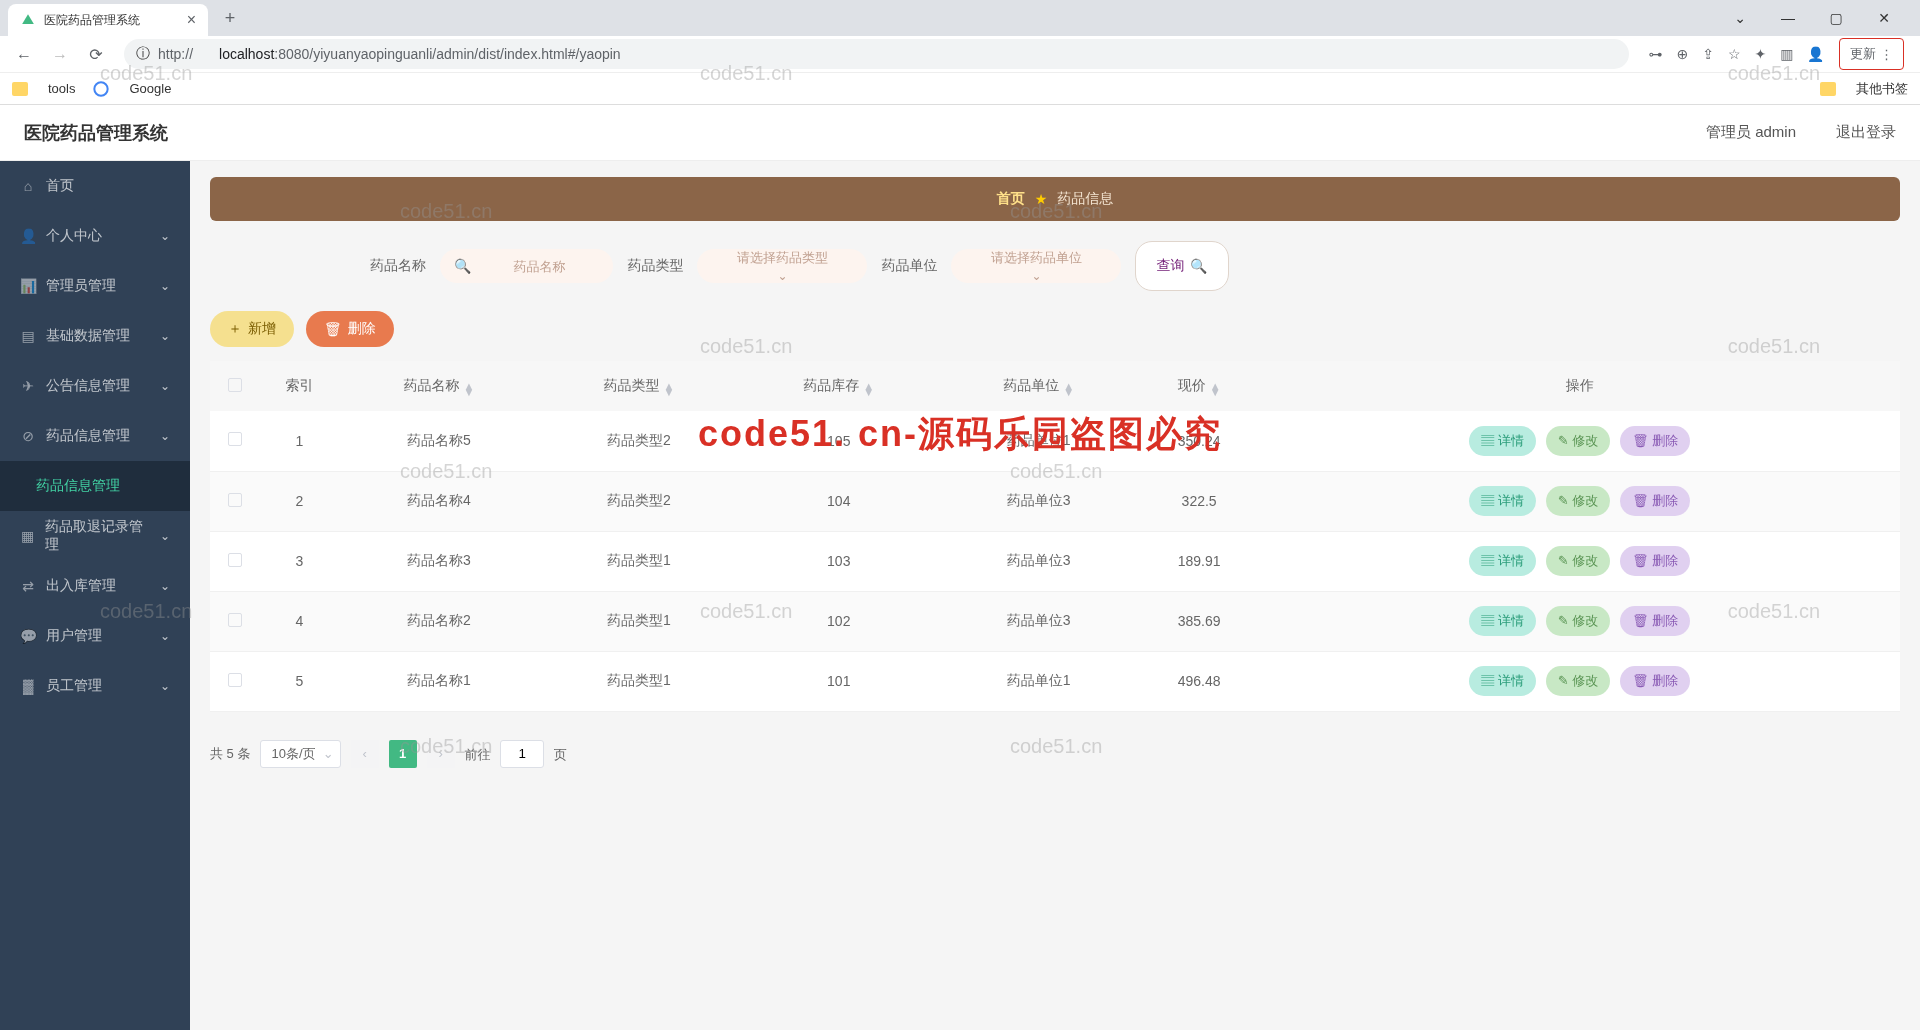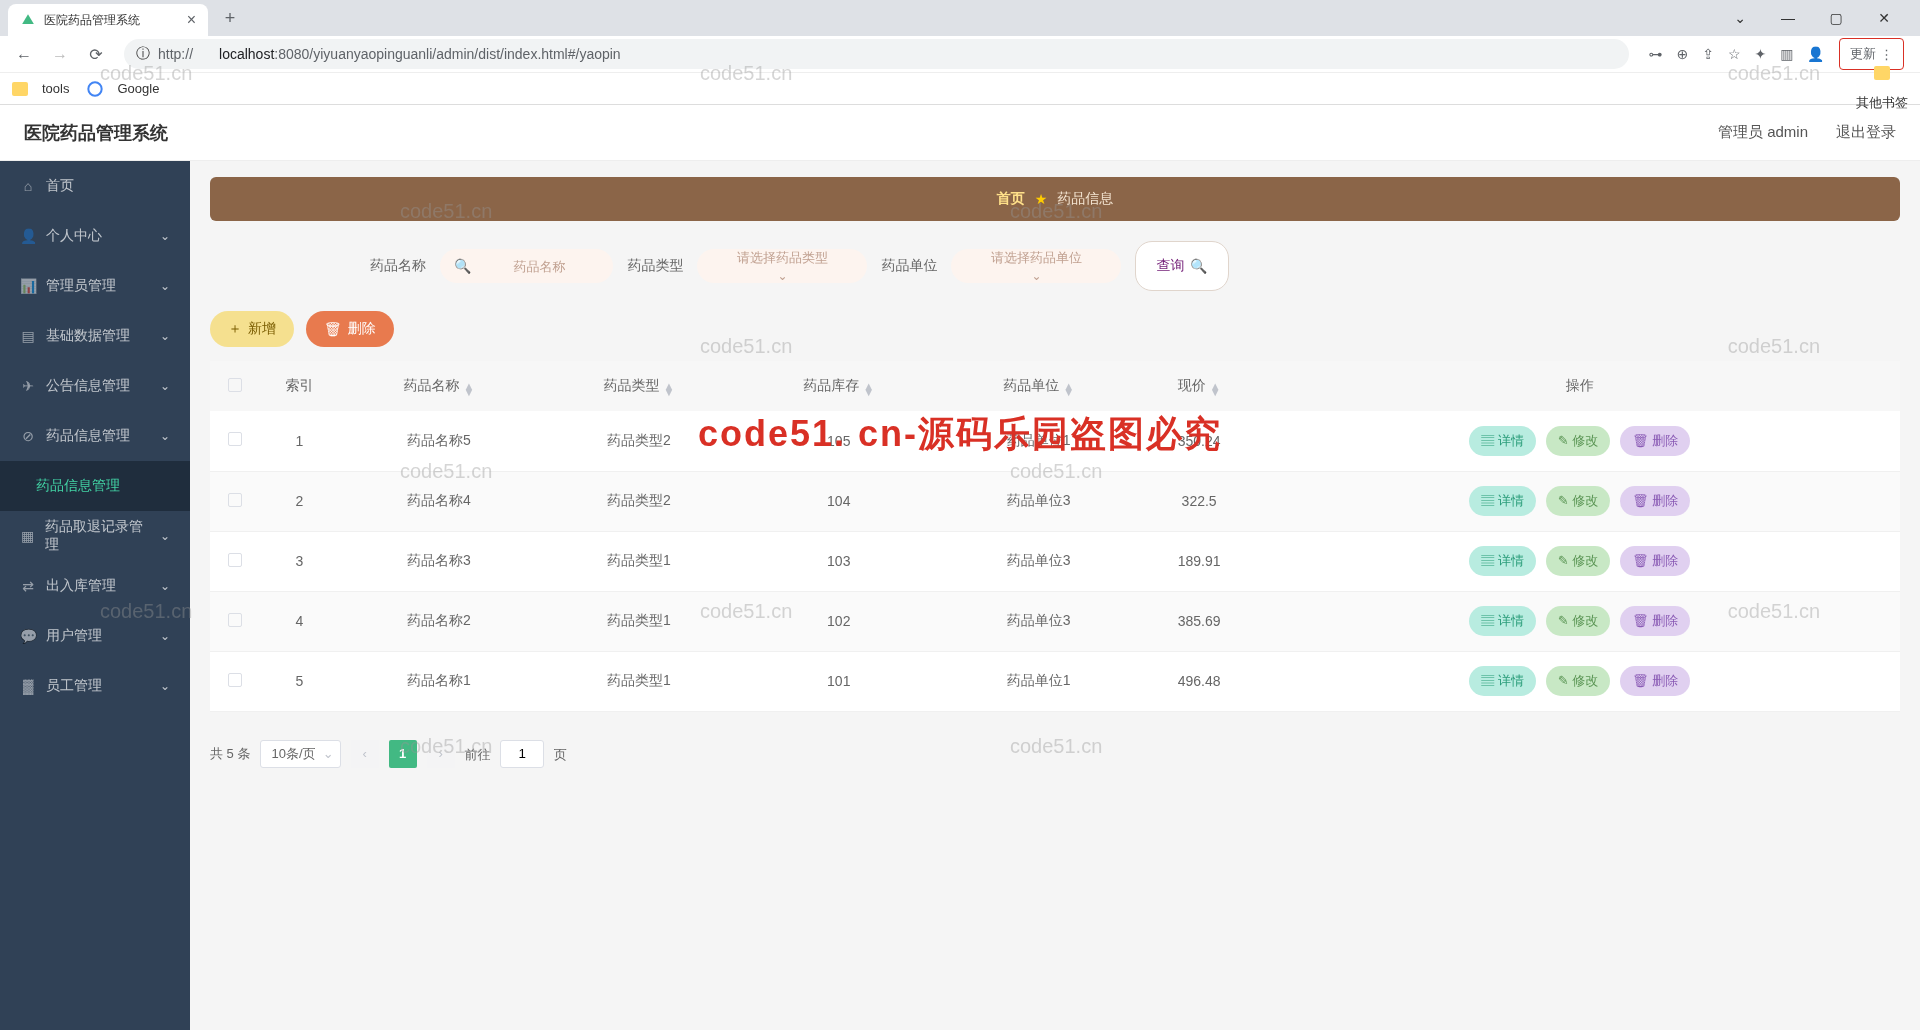--- a/index.html
+++ b/index.html
@@ -19,29 +19,29 @@
 .nav-btn { width: 32px; height: 32px; display: flex; align-items: center; justify-content: center; cursor: pointer; border-radius: 50%; color: #5f6368; font-size: 16px; }
 .nav-btn.disabled { color: #bbb; }
 .url-box { flex: 1; display: flex; align-items: center; background: #f1f3f4; border-radius: 16px; height: 30px; padding: 0 12px; margin: 0 8px; font-size: 14px; gap: 8px; }
 .url-text { color: #202124; padding-left: 26px; }
 .url-host { color: #5f6368; }
 .addr-icons { display: flex; align-items: center; gap: 14px; padding: 0 8px; }
 .addr-icons span { cursor: pointer; color: #5f6368; }
 .update-btn { border: 1px solid #d93025; color: #d93025; padding: 6px 10px; border-radius: 4px; font-size: 13px; display: flex; align-items: center; gap: 4px; }
 
 .bookmark-bar { display: flex; align-items: center; height: 32px; padding: 0 12px; gap: 18px; background: #fff; border-top: 1px solid #eee; font-size: 13px; }
-.bookmark-item { display: flex; align-items: center; gap: 14px; cursor: pointer; color: #333; }
-.bookmark-other { margin-left: auto; flex-direction: column; }
+.bookmark-item { display: flex; align-items: center; gap: 20px; cursor: pointer; color: #333; }
+.bookmark-other { margin-left: auto; }
 .folder-icon { width: 16px; height: 14px; background: #ffd666; border-radius: 2px; display: inline-block; }
 .g-icon { width: 16px; height: 16px; display: inline-flex; align-items: center; justify-content: center; font-weight: bold; }
 
 
 .app-header { background: #fff; height: 56px; display: flex; align-items: center; padding: 0 24px; border-bottom: 1px solid #eee; }
 .app-title { font-size: 18px; font-weight: bold; color: #333; }
-.header-right { margin-left: auto; display: flex; gap: 28px; font-size: 15px; color: #555; }
+.header-right { margin-left: auto; display: flex; gap: 40px; font-size: 15px; color: #555; }
 .header-right span { cursor: pointer; }
 
 
 .layout { display: flex; height: calc(100vh - 160px); }
 .sidebar { width: 190px; background: #304156; color: rgba(255,255,255,0.75); overflow-y: auto; }
 .menu-item { display: flex; align-items: center; height: 50px; padding: 0 20px; cursor: pointer; gap: 10px; font-size: 14px; color: rgba(255,255,255,0.7); }
 .menu-item .arrow { margin-left: auto; font-size: 12px; }
 .menu-item.active-sub { color: #42d3a5; padding-left: 36px; background: #1f2d3d; }
 .menu-icon { width: 16px; text-align: center; opacity: 0.7; }
 

